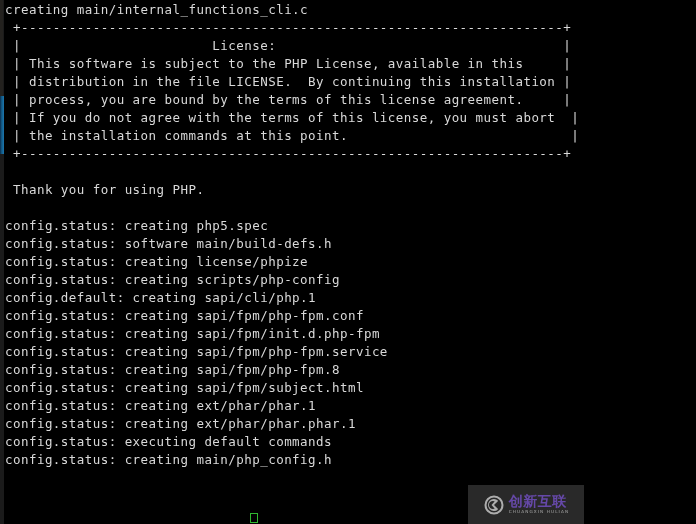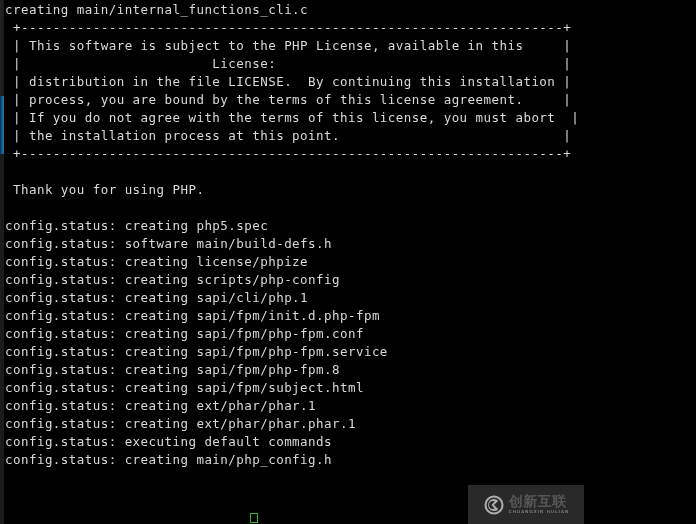--- a/index.html
+++ b/index.html
@@ -112,21 +112,21 @@
   #watermark .wm-texts {
     display: flex;
     flex-direction: column;
     justify-content: center;
     line-height: 1;
   }
   #watermark .wm-cn {
     font-family: "DejaVu Sans", "Liberation Sans", sans-serif;
     font-size: 14px;
     font-weight: bold;
-    color: #737373;
+    color: #8b5cf6;
     letter-spacing: 0.5px;
   }
   #watermark .wm-en {
     font-family: "DejaVu Sans", "Liberation Sans", sans-serif;
     font-size: 4.2px;
     color: #e8e8e8;
     letter-spacing: 1.1px;
     margin-top: 2px;
   }
 </style>
@@ -136,37 +136,37 @@
 <div id="terminal" style="background: rgb(0, 0, 0);">
 
   <div id="left-edge">
     <div id="left-edge-top"></div>
     <div id="left-edge-thumb"></div>
   </div>
 
   <div id="screen" style="color: rgb(217, 217, 217);">
       <div class="line">creating main/internal_functions_cli.c</div>
       <div class="line"> +--------------------------------------------------------------------+</div>
+      <div class="line"> |                        License:                                    |</div>
       <div class="line"> | This software is subject to the PHP License, available in this     |</div>
-      <div class="line"> |                        License:                                    |</div>
       <div class="line"> | distribution in the file LICENSE.  By continuing this installation |</div>
       <div class="line"> | process, you are bound by the terms of this license agreement.     |</div>
       <div class="line"> | If you do not agree with the terms of this license, you must abort  |</div>
-      <div class="line"> | the installation process at this point.                            |</div>
+      <div class="line"> | the installation commands at this point.                            |</div>
       <div class="line"> +--------------------------------------------------------------------+</div>
       <div class="line blank"> </div>
       <div class="line"> Thank you for using PHP.</div>
       <div class="line blank"> </div>
       <div class="line">config.status: creating php5.spec</div>
       <div class="line">config.status: software main/build-defs.h</div>
       <div class="line">config.status: creating license/phpize</div>
       <div class="line">config.status: creating scripts/php-config</div>
-      <div class="line">config.status: creating sapi/cli/php.1</div>
+      <div class="line">config.default: creating sapi/cli/php.1</div>
+      <div class="line">config.status: creating sapi/fpm/php-fpm.conf</div>
       <div class="line">config.status: creating sapi/fpm/init.d.php-fpm</div>
-      <div class="line">config.status: creating sapi/fpm/php-fpm.conf</div>
       <div class="line">config.status: creating sapi/fpm/php-fpm.service</div>
       <div class="line">config.status: creating sapi/fpm/php-fpm.8</div>
       <div class="line">config.status: creating sapi/fpm/subject.html</div>
       <div class="line">config.status: creating ext/phar/phar.1</div>
       <div class="line">config.status: creating ext/phar/phar.phar.1</div>
       <div class="line">config.status: executing default commands</div>
       <div class="line">config.status: creating main/php_config.h</div>
     </div>
 
   <div id="cursor" style="border-color: rgb(47, 182, 47);"></div>

